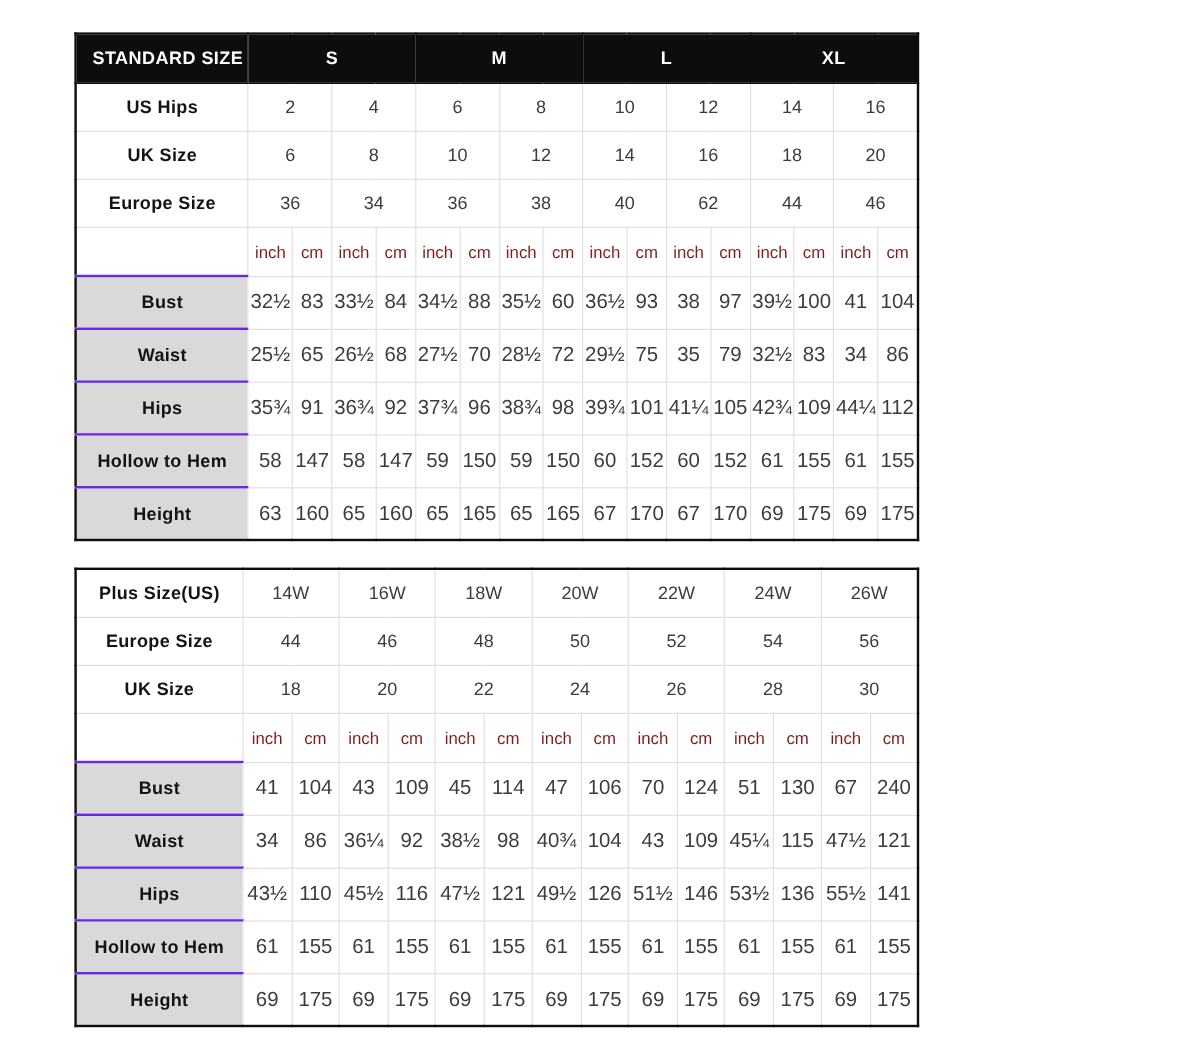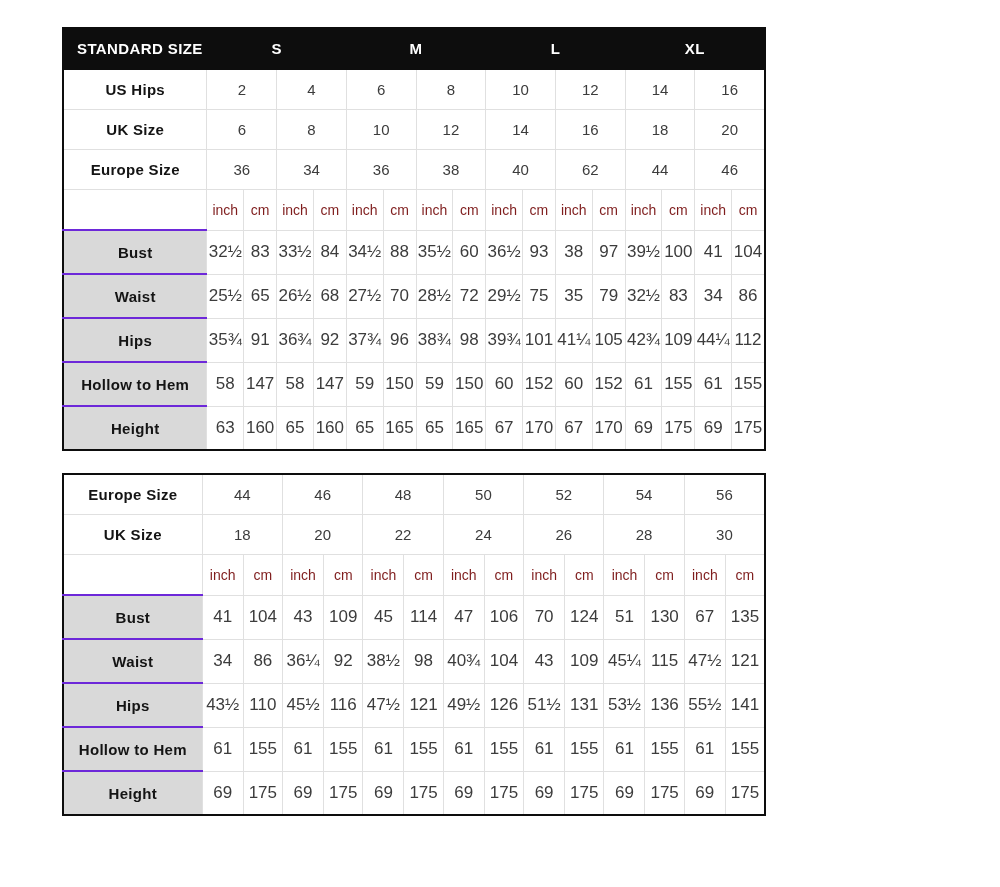--- a/index.html
+++ b/index.html
@@ -251,20 +251,30 @@
         <col style="width: 45px;">
         <col style="width: 45px;">
         <col style="width: 45px;">
         <col style="width: 45px;">
         <col style="width: 45px;">
         <col style="width: 45px;">
         <col style="width: 45px;">
       </colgroup>
       <tbody>
         <tr class="size-row">
+          <th class="slabel">Plus Size(US)</th>
+          <td class="sval" colspan="2">14W</td>
+          <td class="sval" colspan="2">16W</td>
+          <td class="sval" colspan="2">18W</td>
+          <td class="sval" colspan="2">20W</td>
+          <td class="sval" colspan="2">22W</td>
+          <td class="sval" colspan="2">24W</td>
+          <td class="sval" colspan="2">26W</td>
+        </tr>
+        <tr class="size-row">
           <th class="slabel">Europe Size</th>
           <td class="sval" colspan="2">44</td>
           <td class="sval" colspan="2">46</td>
           <td class="sval" colspan="2">48</td>
           <td class="sval" colspan="2">50</td>
           <td class="sval" colspan="2">52</td>
           <td class="sval" colspan="2">54</td>
           <td class="sval" colspan="2">56</td>
         </tr>
         <tr class="size-row">
@@ -302,21 +312,21 @@
           <td class="mval">109</td>
           <td class="mval">45</td>
           <td class="mval">114</td>
           <td class="mval">47</td>
           <td class="mval">106</td>
           <td class="mval">70</td>
           <td class="mval">124</td>
           <td class="mval">51</td>
           <td class="mval">130</td>
           <td class="mval">67</td>
-          <td class="mval">135</td>
+          <td class="mval">240</td>
         </tr>
         <tr class="meas-row">
           <th class="mlabel">Waist</th>
           <td class="mval">34</td>
           <td class="mval">86</td>
           <td class="mval">36¼</td>
           <td class="mval">92</td>
           <td class="mval">38½</td>
           <td class="mval">98</td>
           <td class="mval">40¾</td>
@@ -332,21 +342,21 @@
           <th class="mlabel">Hips</th>
           <td class="mval">43½</td>
           <td class="mval">110</td>
           <td class="mval">45½</td>
           <td class="mval">116</td>
           <td class="mval">47½</td>
           <td class="mval">121</td>
           <td class="mval">49½</td>
           <td class="mval">126</td>
           <td class="mval">51½</td>
-          <td class="mval">131</td>
+          <td class="mval">146</td>
           <td class="mval">53½</td>
           <td class="mval">136</td>
           <td class="mval">55½</td>
           <td class="mval">141</td>
         </tr>
         <tr class="meas-row">
           <th class="mlabel">Hollow to Hem</th>
           <td class="mval">61</td>
           <td class="mval">155</td>
           <td class="mval">61</td>

